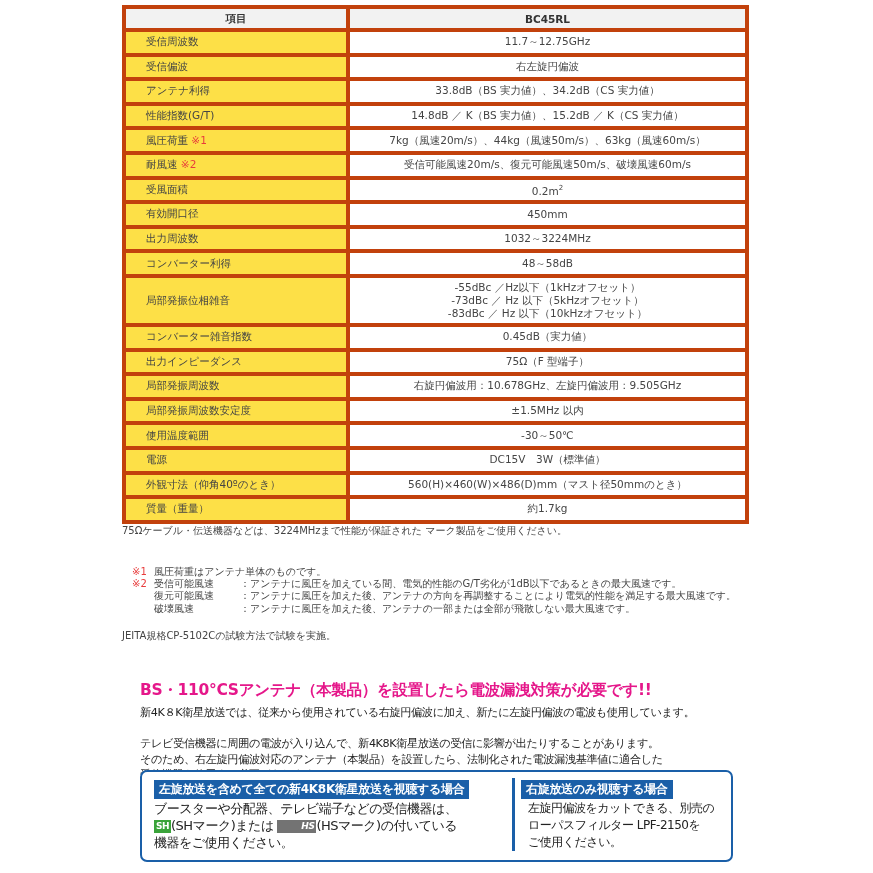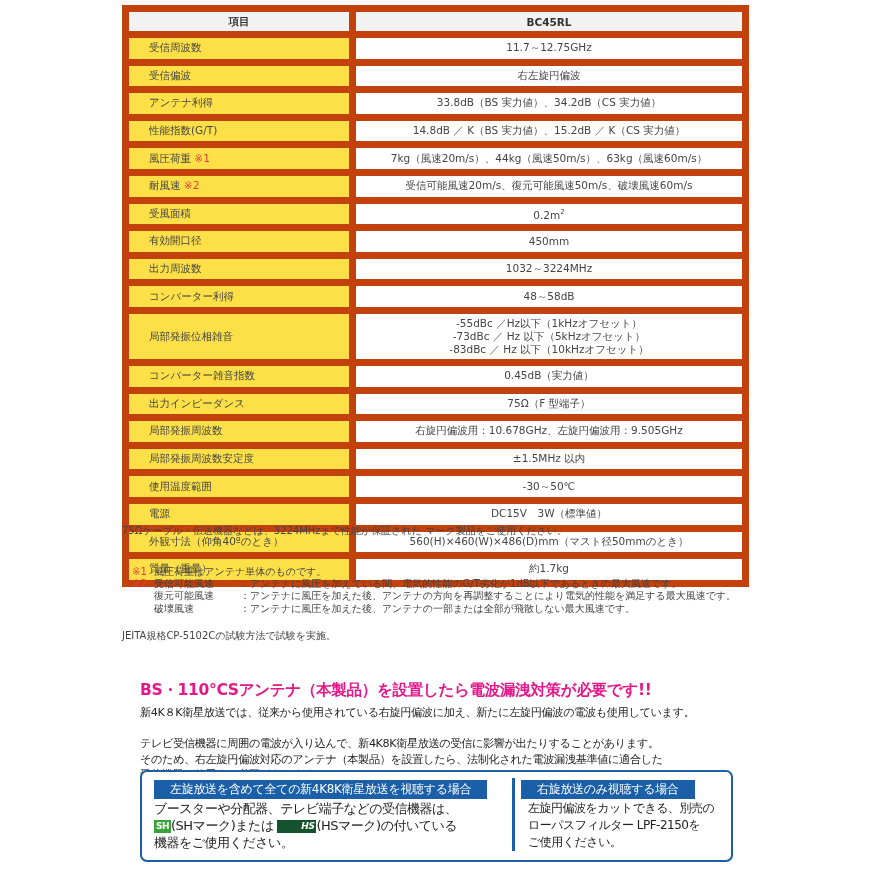--- a/index.html
+++ b/index.html
@@ -1,20 +1,20 @@
 <!DOCTYPE html>
 <html><head>
 <meta charset="utf-8">
 <style>
   html, body { margin:0; padding:0; background:#ffffff; }
   body { width:873px; height:873px; position:relative; overflow:hidden;
          font-family:"DejaVu Sans","Liberation Sans",sans-serif; color:#333; }
   .spec-table { position:absolute; left:122px; top:5px; width:627px;
                 border-collapse:collapse; font-size:10.5px; table-layout:fixed; }
-  .spec-table td, .spec-table th { border:7px solid #c2410c; padding:0 20px; height:20.6px;margin-left:22px; }
+  .spec-table td, .spec-table th { border:4px solid #c2410c; padding:0 20px; height:20.6px;margin-left:22px; }
   .spec-table th { background:#f2f2f2; font-weight:bold; color:#333; text-align:center; height:19px; }
   .spec-table td.label { width:180px; background:#fde047; color:#444; text-align:left; }
   .spec-table td.value { background:#fff; text-align:center; color:#444; }
   .spec-table tr.tall td { height:45px; line-height:13px; }
   .mark { color:#e83c3c; }
   sup { font-size:7px; }
 
   .note-main { position:absolute; left:122px; top:524px; font-size:10px; color:#444; }
   .footnotes { position:absolute; left:132px; top:566px; font-size:10px; color:#444; line-height:12.2px; }
   .footnotes .fn-row { display:flex; white-space:nowrap; }
@@ -24,28 +24,28 @@
 
   .banner { position:absolute; left:140px; top:680px; width:600px; }
   .banner h2 { margin:0; font-size:15.5px; font-weight:bold; color:#e5178a; letter-spacing:-0.3px; }
   .banner p { margin:4px 0 0 0; font-size:11.2px; line-height:15.5px; color:#222; letter-spacing:-0.4px; }
 
   .box { position:absolute; left:140px; top:770px; width:589px; height:88px;
          border:2px solid #1a5fa8; border-radius:7px; background:#fff; }
   .col { position:absolute; top:6px; }
   .col.left { left:12px; width:355px; }
   .col.right { left:370px; width:210px; border-left:3px solid #1a5fa8; padding-left:6px; top:6px; }
-  .col .head { display:inline-block; background:#1a5fa8; color:#fff; font-weight:normal;
-               font-size:12px; padding:1px 16px; letter-spacing:-0.3px; }
+  .col .head { display:inline-block; background:#1a5fa8; color:#fff; font-weight:bold;
+               font-size:12px; padding:1px 5px; letter-spacing:-0.3px; }
   .col .body { font-size:13px; line-height:17px; color:#222; margin-top:1px; letter-spacing:-0.5px; }
   .col.right .body { font-size:12px; line-height:17px;margin-left:7px; }
   .badge { display:inline-block; font-size:9px; font-weight:bold; color:#fff; vertical-align:1px;
            padding:0 2px; line-height:13px; }
   .badge.sh { background:#3aa33a; }
-  .badge.hs { background:#14532d; font-style:italic;padding-left:24px; }
+  .badge.hs { background:#737373; font-style:italic;padding-left:24px; }
 </style>
 </head>
 <body>
 
 <table class="spec-table">
   <thead>
     <tr>
       <th style="width:180px">項目</th>
       <th>BC45RL</th>
     </tr>

